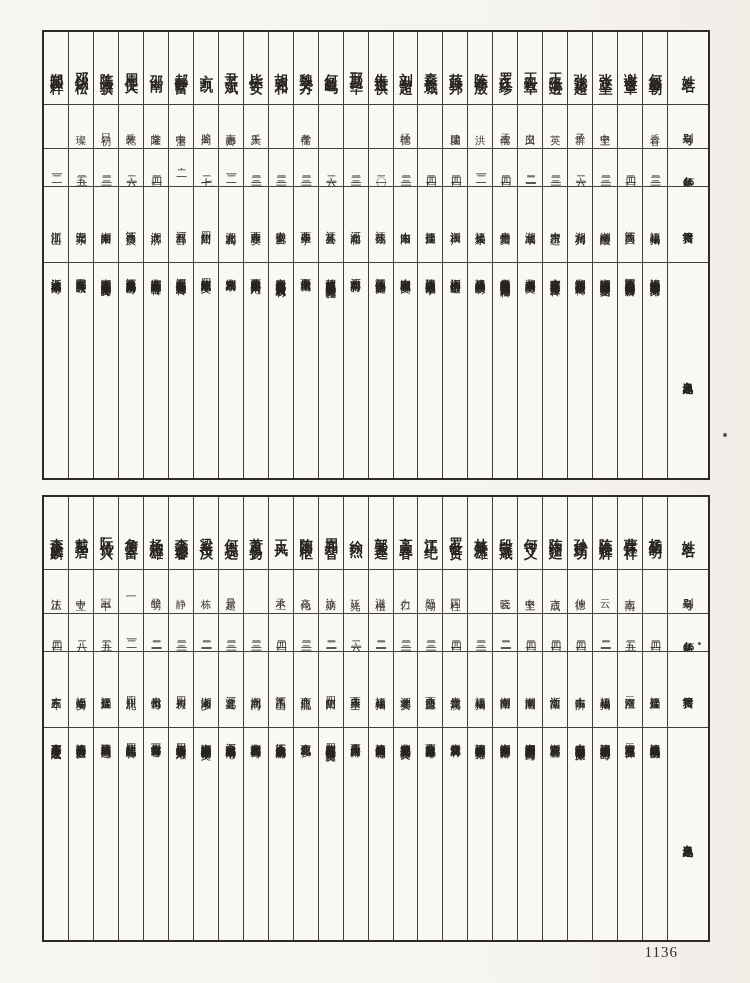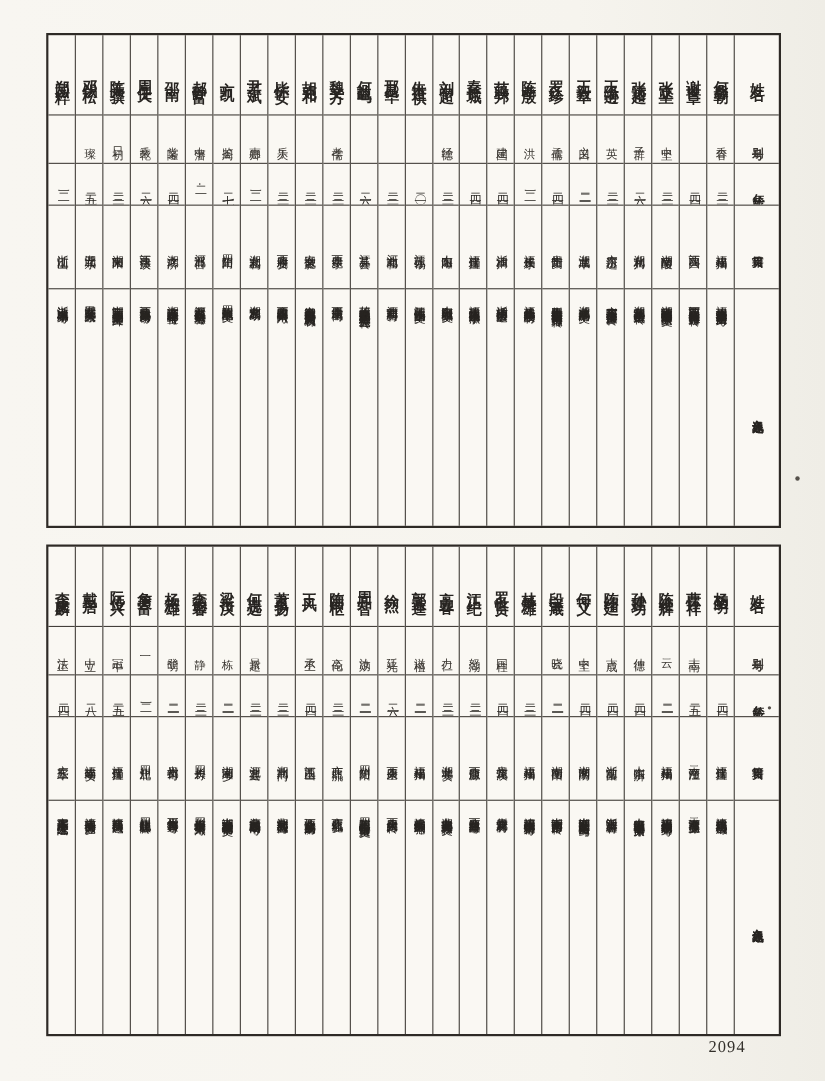--- a/index.html
+++ b/index.html
@@ -947,14 +947,14 @@
         </div>
     <div class="cell cell-address">
           <span class="vtxt">广东五华潭下圩广大生或宏隆</span>
         </div>
   </div>
     </div>
 
   <div class="ink-speck" id="speck-1"></div>
   <div class="ink-speck" id="speck-2"></div>
 
-  <div class="page-number">2094</div>
+  <div class="page-number">1136</div>
 </div>
 
 </body></html>

